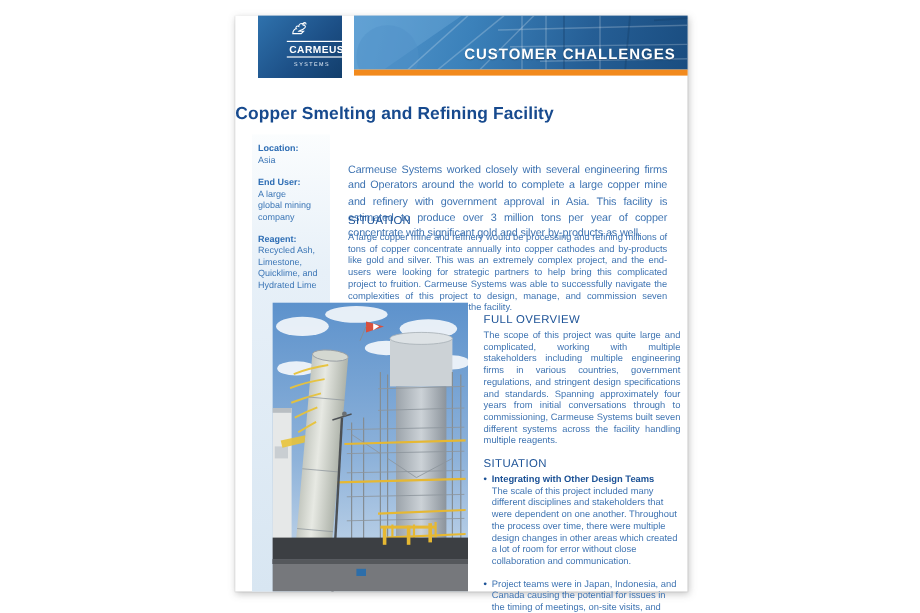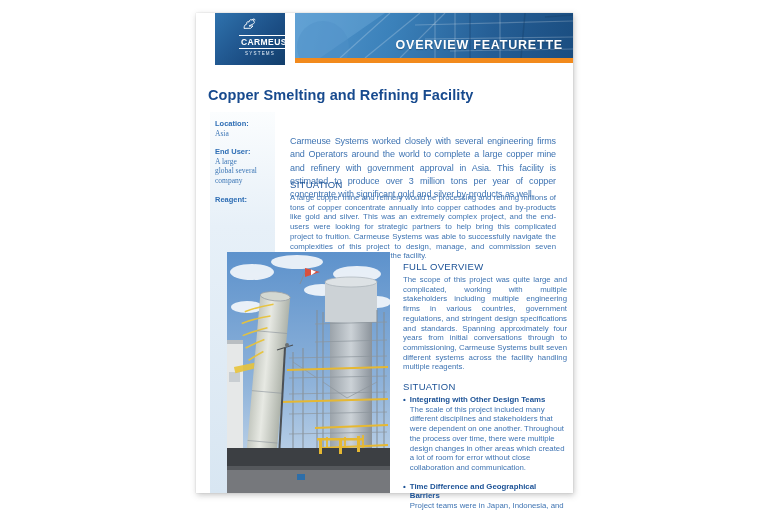--- a/index.html
+++ b/index.html
@@ -36,33 +36,33 @@
   .banner svg { position:absolute; left:0; top:0; }
   .banner-label {
     position:absolute; right:10px; bottom:6px; color:#ffffff;
     font-size:12.5px; font-weight:bold; letter-spacing:.8px;
     text-shadow:0 1px 1px rgba(0,0,0,.25);
   }
   .orange-bar { position:absolute; left:99px; right:0; top:45px; height:5px; background:#f28a1d; }
 
   
   .title {
-    position:absolute; left:12px; top:74px; width:340px;
+    position:absolute; left:0; top:74px; width:340px;
     font-size:14.5px; font-weight:bold; color:#174a8e; letter-spacing:.1px;
   }
 
   
   .sidebar {
     position:absolute; left:14px; top:99px; width:65px; bottom:0;
     background:linear-gradient(180deg,#fbfdfe 0%, #e7f0f8 30%, #d8e6f2 100%);
     padding:7px 4px 16px 5px; font-size:7.5px; line-height:9.6px;
   }
   .side-group { margin-bottom:9px; }
   .side-label { color:#2d6db4; font-weight:bold; }
-  .side-value { color:#3d77b6; white-space:pre-line;font-family:Liberation Serif, serif; }
+  .side-value { color:#3d77b6; white-space:pre-line; }
 
   
   .intro {
     position:absolute; left:94px; top:100px; width:266px;
     font-size:9px; line-height:13.3px; letter-spacing:-.1px;
     color:#3f74b2; text-align:justify;margin-top:22px;
   }
   .sec-heading { font-size:9.5px; font-weight:normal; letter-spacing:.3px; color:#1c5296; margin-bottom:3px; }
   .body-text { font-size:7.8px; line-height:9.7px; color:#3f74b2; text-align:justify; }
 
@@ -107,39 +107,43 @@
           <path d="M120,12 L278,8"></path>
             <path d="M130,26 L278,24"></path>
             <path d="M155,38 L278,36"></path>
         </g>
         <g stroke="rgba(20,60,100,0.35)" stroke-width="1.5" fill="none">
           <path d="M175,0 L175,45"></path>
             <path d="M230,0 L226,45"></path>
             <path d="M250,4 L278,2"></path>
         </g>
       </svg>
-      <div class="banner-label">OVERVIEW FEATURETTE</div>
+      <div class="banner-label">CUSTOMER CHALLENGES</div>
     </div>
     <div class="orange-bar"></div>
 
     <h1 class="title">Copper Smelting and Refining Facility</h1>
 
     <div class="sidebar">
       <div class="side-group">
         <div class="side-label">Location:</div>
         <div class="side-value">Asia</div>
       </div>
       <div class="side-group">
         <div class="side-label">End User:</div>
         <div class="side-value">A large
-global several
+global mining
 company</div>
       </div>
       <div class="side-group">
         <div class="side-label">Reagent:</div>
+        <div class="side-value">Recycled Ash,
+Limestone,
+Quicklime, and
+Hydrated Lime</div>
       </div>
     </div>
 
     <p class="intro">Carmeuse Systems worked closely with several engineering firms and Operators around the world to complete a large copper mine and refinery with government approval in Asia. This facility is estimated to produce over 3 million tons per year of copper concentrate with significant gold and silver by-products as well.</p>
 
     <div class="situation-block">
       <div class="sec-heading">SITUATION</div>
       <p class="body-text">A large copper mine and refinery would be processing and refining millions of tons of copper concentrate annually into copper cathodes and by-products like gold and silver. This was an extremely complex project, and the end-users were looking for strategic partners to help bring this complicated project to fruition. Carmeuse Systems was able to successfully navigate the complexities of this project to design, manage, and commission seven different systems throughout the facility.</p>
     </div>
 
@@ -258,21 +262,20 @@
         <li class="challenge-item">
           <span class="bullet">•</span>
           <div>
             <div class="ch-title">Integrating with Other Design Teams</div>
             <div class="ch-body">The scale of this project included many different disciplines and stakeholders that were dependent on one another. Throughout the process over time, there were multiple design changes in other areas which created a lot of room for error without close collaboration and communication.</div>
           </div>
         </li>
         <li class="challenge-item">
           <span class="bullet">•</span>
           <div>
-            <div class="ch-title">Time Difference and Geographical Barriers</div>
             <div class="ch-body">Project teams were in Japan, Indonesia, and Canada causing the potential for issues in the timing of meetings, on-site visits, and language differences.</div>
           </div>
         </li>
       </ul>
     </div>
 
   </div>
 </div>
 
 </body></html>

